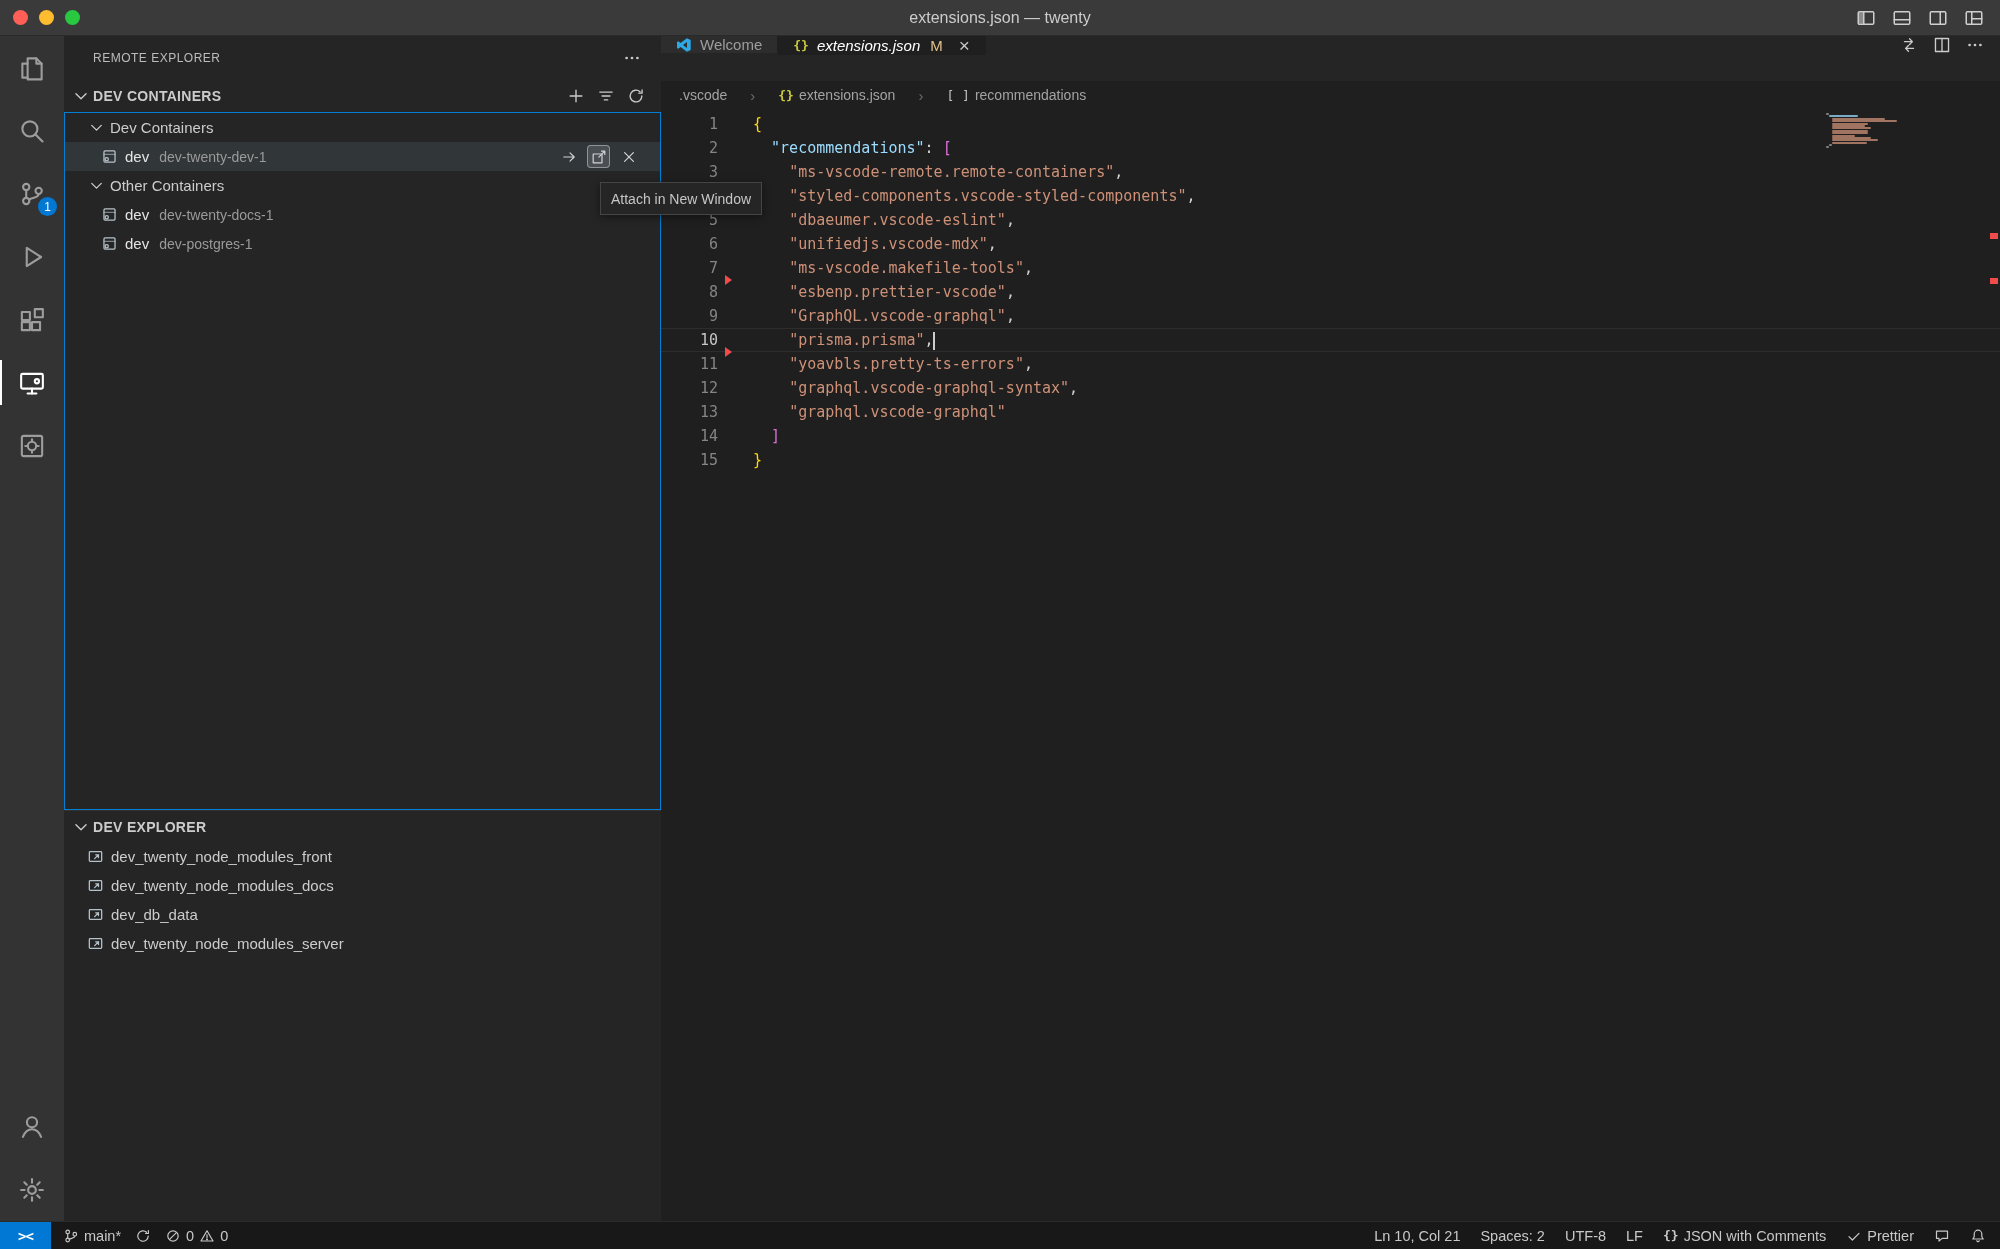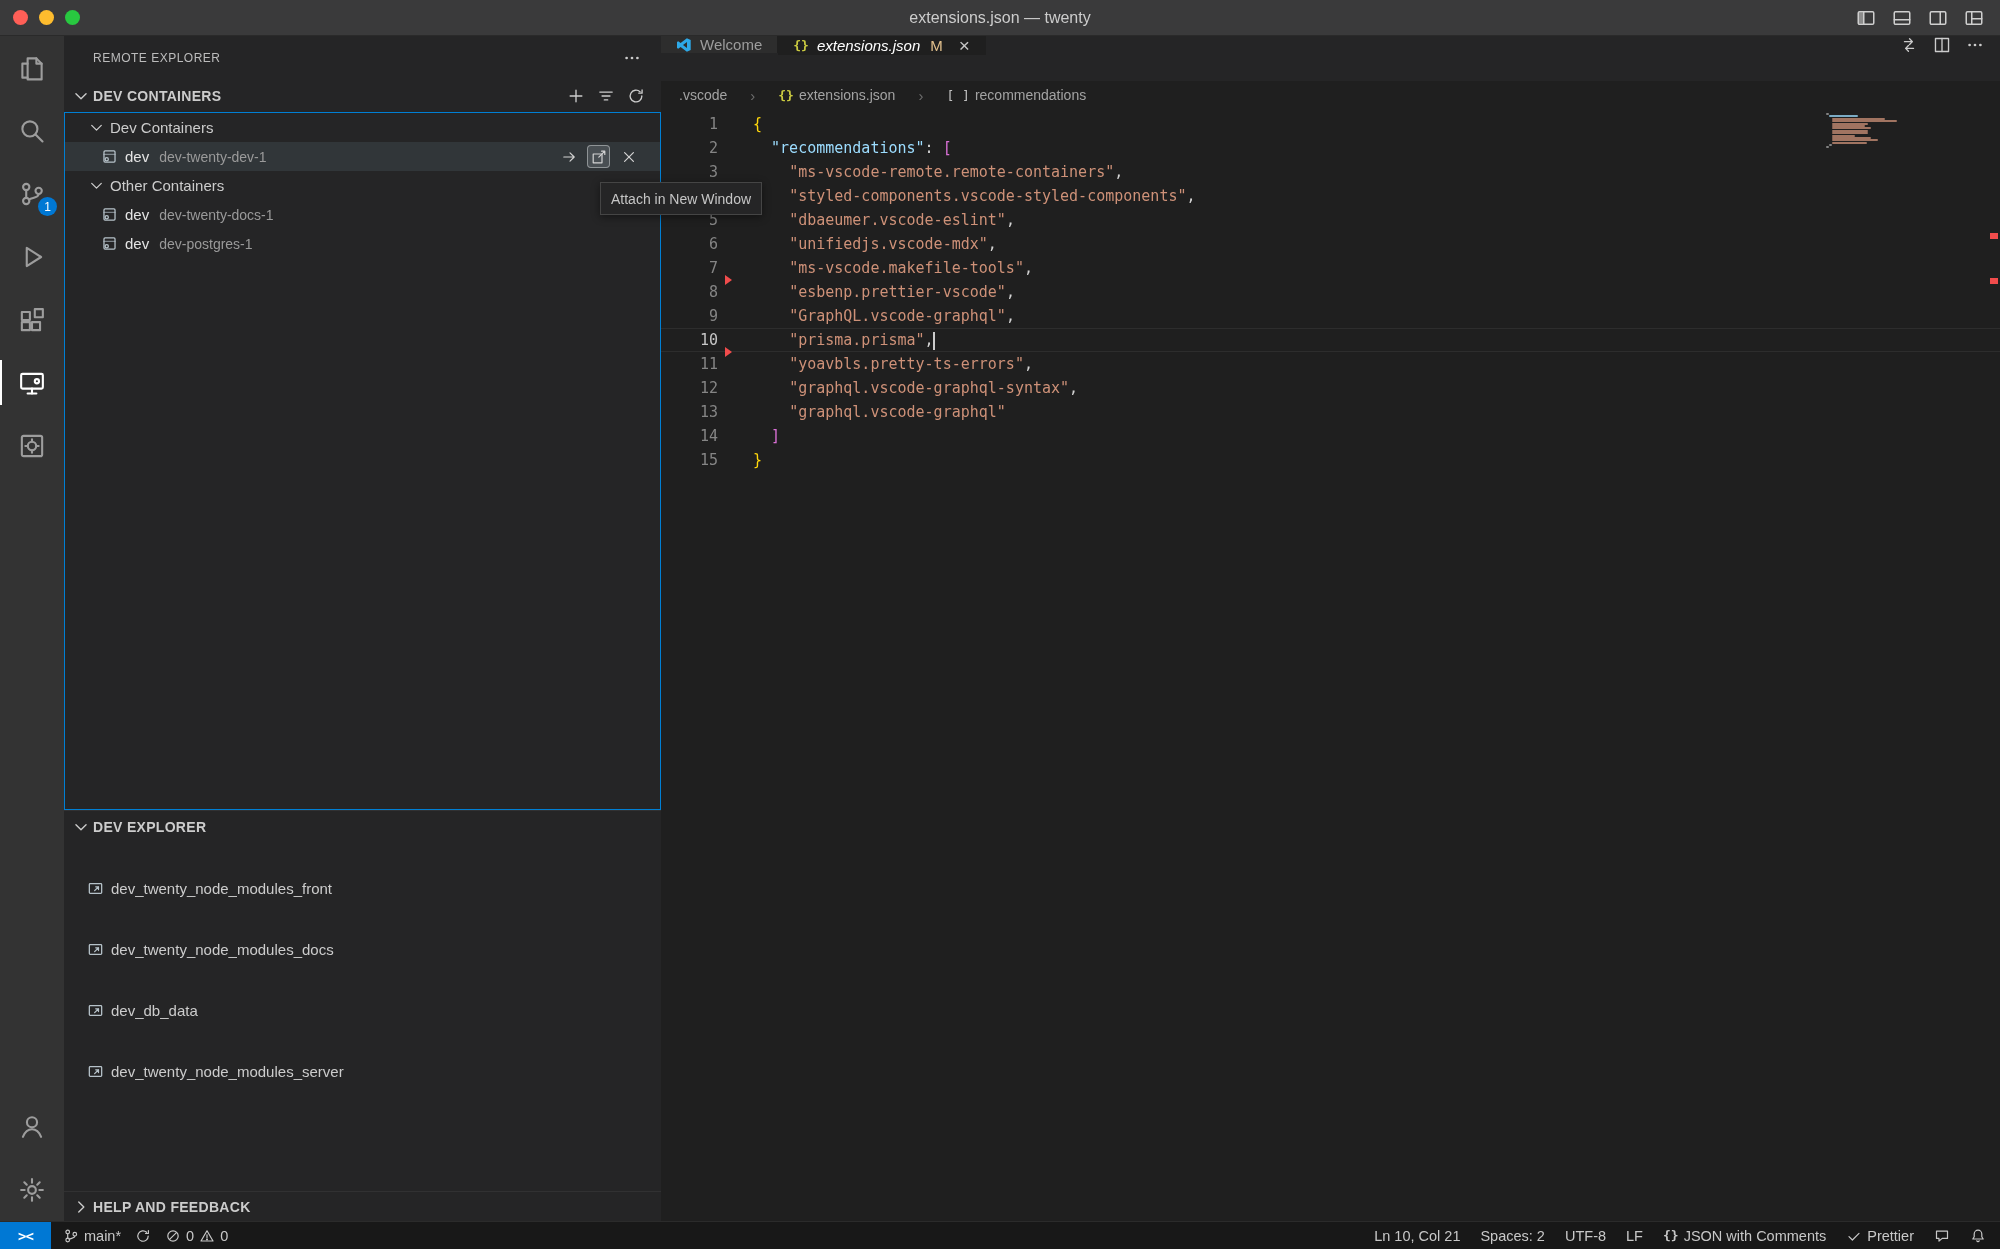--- a/index.html
+++ b/index.html
@@ -52,21 +52,21 @@
   .row.item .icon { color:#b6c2c9; }
   .row.item .icon svg { width:17px; height:17px; }
   .row .name { color:#e4e4e4; }
   .row .desc { color:#9a9a9a; font-size:14px; margin-left:3px; }
   .row.hovered { background:#313639; }
   .row-actions { position:absolute; right:20px; top:0; bottom:0; display:flex; align-items:center; gap:7px; }
   .row-actions .act { width:23px; height:23px; display:flex; align-items:center; justify-content:center; border-radius:4px; color:#d3d3d3; cursor:pointer; }
   .row-actions .act svg { width:16px; height:16px; }
   .row-actions .act.boxed { background:rgba(105,110,115,.45); box-shadow:inset 0 0 0 1px #8f9496; }
   #volumes-head { flex:0 0 32px; border-top:1px solid rgba(255,255,255,.06); }
-  .vol-row { height:29px; display:flex; align-items:center; padding-left:23px; gap:7px; font-size:15px; color:#cccccc; cursor:pointer;margin-top:32px; }
+  .vol-row { height:29px; display:flex; align-items:center; padding-left:23px; gap:7px; font-size:15px; color:#cccccc; cursor:pointer; }
   .vol-row .icon { color:#b6c2c9; }
   .vol-row .icon svg { width:17px; height:17px; }
   .sidebar-spacer { flex:1 1 auto; }
   #help-head { flex:0 0 30px; border-top:1px solid rgba(255,255,255,.06); }
 
   
   .editor { flex:1 1 auto; display:flex; flex-direction:column; min-width:0; background:#1f1f1f; }
   .tabbar { flex:0 0 45px; background:#252526; display:flex; align-items:flex-start; }
   .tab { display:flex; align-items:center; gap:8px; padding:0 15px; background:#2d2d2d; border-right:1px solid #1f1f1f; font-size:15px; color:#9d9d9d; cursor:pointer; }
   .tab.active { background:#1f1f1f; color:#ffffff; }
@@ -393,28 +393,20 @@
                 <rect x="2.2" y="3.4" width="11.6" height="9.2" rx="0.8"></rect>
                 <path d="M7.2 10l3.6-3.6M10.8 9V6.4H8.2"></path>
               </svg>
             </span>
             <span class="vname">dev_twenty_node_modules_server</span>
           </div>
         </div>
 
       <div class="sidebar-spacer"></div>
 
-      <div class="sec-head" id="help-head">
-        <span class="icon chev">
-            <svg viewBox="0 0 16 16" fill="none" stroke="currentColor" stroke-width="1.2" stroke-linecap="round" stroke-linejoin="round">
-              <path d="M6 3.5L10.5 8 6 12.5"></path>
-            </svg>
-          </span>
-        <span class="label">HELP AND FEEDBACK</span>
-      </div>
     </div>
 
     <div class="editor">
       <div class="tabbar">
         <div class="tab">
           <span class="icon">
               <svg viewBox="0 0 16 16">
                 <path fill="#2da9e8" fill-rule="evenodd" d="M10.9 1.3 4.6 6.1 2.2 4.3 1 4.9v6.2l1.2.6 2.4-1.8 6.3 4.8 3.8-1.6V2.9L10.9 1.3zM11 5.1v5.8L7 8l4-2.9z"></path>
               </svg>
             </span>

